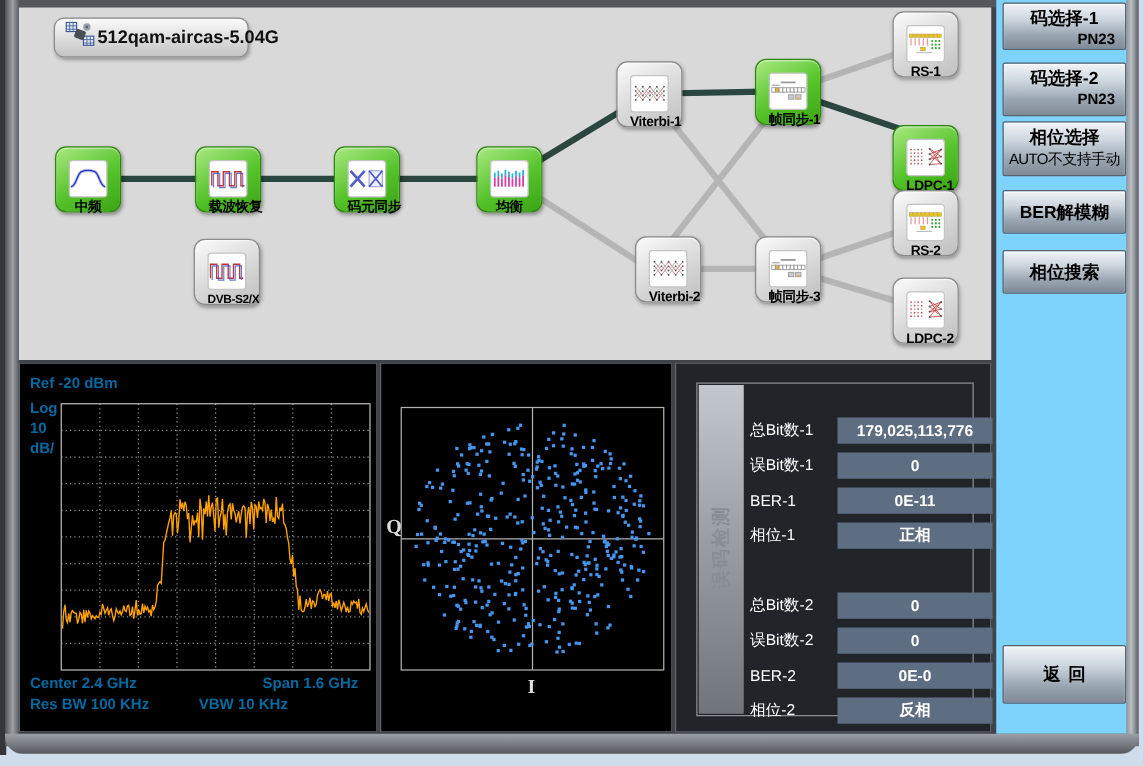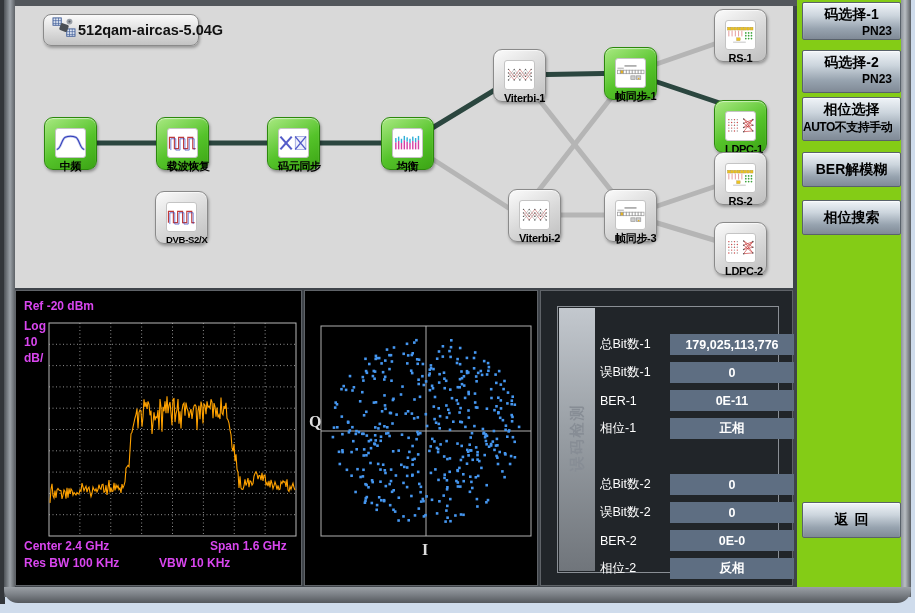--- a/index.html
+++ b/index.html
@@ -37,43 +37,43 @@
              background:linear-gradient(180deg,#fbfbfb,#d9d9d9 60%,#c3c3c3);
              box-shadow:1px 2px 3px rgba(0,0,0,.3);display:flex;align-items:center;padding-left:8px;cursor:pointer;}
   #title-text{font-weight:bold;font-size:14.5px;color:#111;white-space:nowrap;margin-left:2px;}
 
   
   .blackpanel{background:#000;border:1px solid #5f6368;}
   #spec-panel{left:15px;top:290px;width:287px;height:296px;}
   #con-panel{left:304px;top:290px;width:234px;height:296px;}
   #stats-panel{left:540px;top:290px;width:253px;height:296px;background:#212529;border:1px solid #5f6368;}
 
-  .spec-txt{position:absolute;color:#d946ef;font-weight:bold;font-size:12px;white-space:nowrap;}
+  .spec-txt{position:absolute;color:#0369a1;font-weight:bold;font-size:12px;white-space:nowrap;}
   .axis-label{position:absolute;color:#ddd;font-family:"Liberation Serif","DejaVu Serif",serif;
               font-weight:bold;font-size:16px;}
 
   
   #stats-box{position:absolute;left:16px;top:15px;width:222px;height:267px;border:1px solid #8a8f95;}
   #stats-strip{position:absolute;left:1px;top:1px;width:36px;height:263px;
                background:linear-gradient(180deg,#c3c8ce,#9aa0a6 45%,#70757b);}
   #stats-strip-label{position:absolute;left:-27px;top:120px;width:90px;transform:rotate(-90deg);
                transform-origin:center;color:#878d95;font-weight:bold;font-size:15px;letter-spacing:2px;text-align:center;}
   .srow{position:absolute;left:42px;height:21px;display:flex;align-items:center;}
   .srow .lbl{width:66px;color:#fff;font-weight:normal;font-size:12.5px;white-space:nowrap;}
   .srow .val{position:absolute;left:70px;width:124px;height:21px;background:#5e6e82;color:#fff;
              font-weight:bold;font-size:12.5px;display:flex;align-items:center;justify-content:center;white-space:nowrap;}
 
   
-  #sidebar{left:797px;top:0;width:106px;height:587px;background:#84cc16;}
+  #sidebar{left:797px;top:0;width:106px;height:587px;background:#7dd3fc;}
   .sbtn{position:absolute;left:5px;width:99px;border:1px solid #59626b;border-radius:2px;cursor:pointer;
         background:linear-gradient(180deg,#f0f4f8,#ccd5dd 35%,#97a3af 72%,#808a96);
         box-shadow:inset 0 1px 1px rgba(255,255,255,.8);color:#000;overflow:hidden;}
   .sbtn .t1{font-weight:bold;font-size:14px;text-align:center;margin-top:3px;white-space:nowrap;}
   .sbtn .t2r{font-weight:bold;font-size:12px;text-align:right;padding-right:8px;white-space:nowrap;}
-  .sbtn .t2c{font-weight:bold;font-size:12px;white-space:nowrap;letter-spacing:-.5px;}
+  .sbtn .t2c{font-weight:normal;font-size:12px;text-align:center;white-space:nowrap;letter-spacing:-.5px;}
   .sbtn.single{display:flex;align-items:center;justify-content:center;}
   .sbtn.single .t1{margin-top:0;}
   #btn-return .t1{letter-spacing:6px;padding-left:6px;}
 </style>
 </head>
 <body>
 
 <div id="stage">
 
   <div class="abs" id="base-dark"></div>
@@ -1003,21 +1003,21 @@
     <div class="sbtn" style="top:97px;height:44px">
       <div class="t1">相位选择</div>
       <div class="t2c">AUTO不支持手动</div>
     </div>
     <div class="sbtn single" style="top:152px;height:35px">
       <div class="t1">BER解模糊</div>
     </div>
     <div class="sbtn single" style="top:200px;height:35px">
       <div class="t1">相位搜索</div>
     </div>
-    <div class="sbtn single" id="btn-return" style="top:502px;height:36px">
+    <div class="sbtn single" id="btn-return" style="top:516px;height:47px">
       <div class="t1">返回</div>
     </div>
   </div>
 
   <div class="abs" id="pipe-left"></div>
   <div class="abs" id="pipe-right"></div>
   <div class="abs" id="pipe-bottom"></div>
 
 </div>
 

